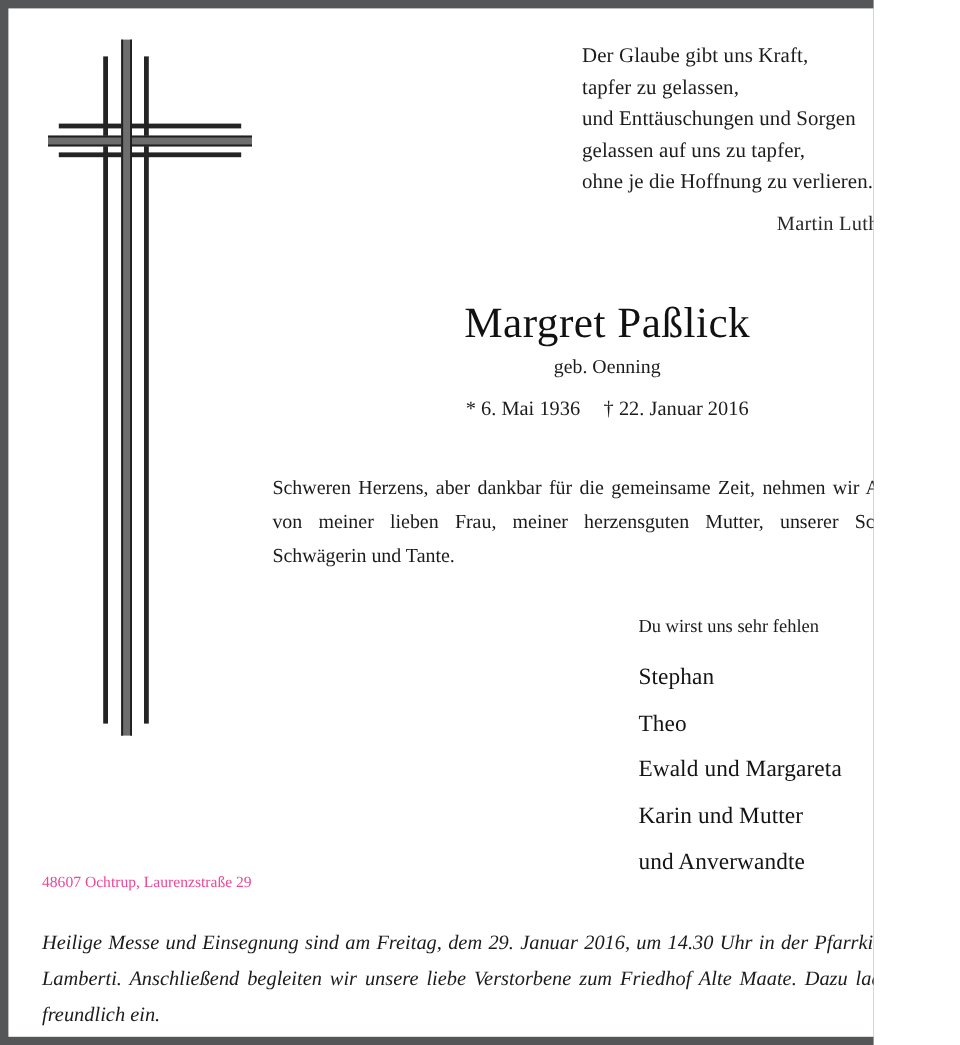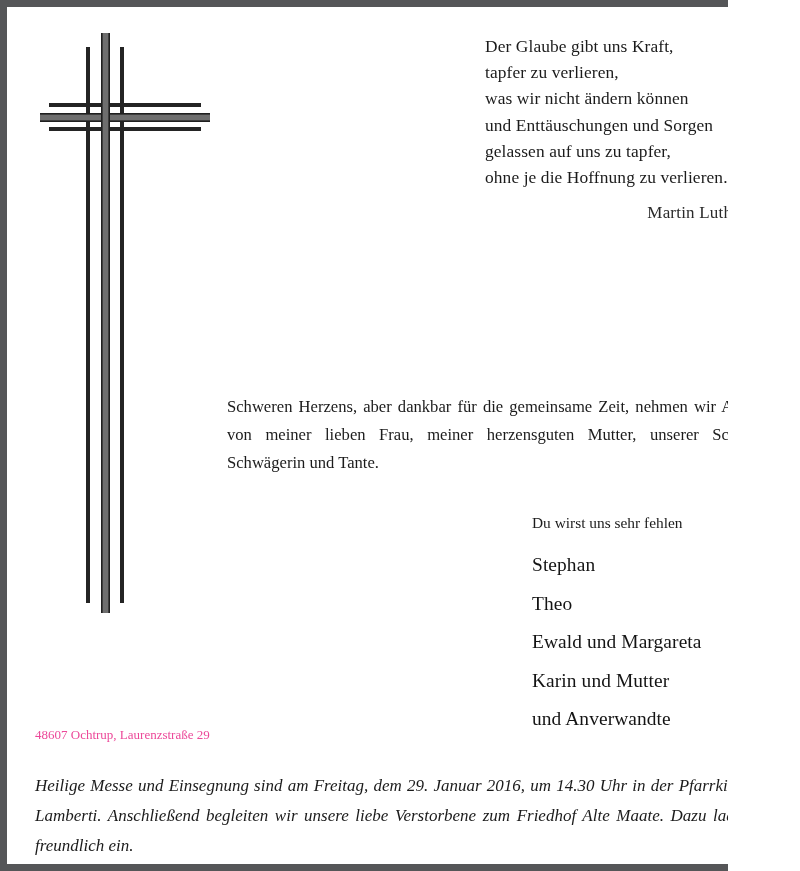--- a/index.html
+++ b/index.html
@@ -179,28 +179,36 @@
         <rect x="15" y="103.4" width="170" height="1.6" fill="#1f1f1f"></rect>
 
         <rect x="76" y="16" width="9" height="580" fill="#6e6e6e"></rect>
         <rect x="76" y="16" width="1.6" height="580" fill="#1f1f1f"></rect>
         <rect x="83.4" y="16" width="1.6" height="580" fill="#1f1f1f"></rect>
       </svg>
     </div>
 
     <div class="quote-block">
       <div class="quote-line">Der Glaube gibt uns Kraft,</div>
-      <div class="quote-line">tapfer zu verlieren,</div>
-      <div class="quote-line">was wir nicht ändern können</div>
+      <div class="quote-line">tapfer zu gelassen,</div>
       <div class="quote-line">und Enttäuschungen und Sorgen</div>
       <div class="quote-line">gelassen auf uns zu tapfer,</div>
       <div class="quote-line">ohne je die Hoffnung zu verlieren.</div>
       <div class="quote-attrib">Martin Luther King</div>
     </div>
 
+    <div class="name-block">
+      <div class="deceased-name">Margret Paßlick</div>
+      <div class="maiden-name">geb. Oenning</div>
+      <div class="life-dates">
+        <span>* 6. Mai 1936</span>
+        <span class="date-sep"></span>
+        <span>† 22. Januar 2016</span>
+      </div>
+    </div>
 
     <div class="message-block">
       <p>Schweren Herzens, aber dankbar für die gemeinsame Zeit, nehmen wir Abschied von meiner lieben Frau, meiner herzensguten Mutter, unserer Schwester, Schwägerin und Tante.</p>
     </div>
 
     <div class="survivors-block">
       <div class="survivors-intro">Du wirst uns sehr fehlen</div>
       <div class="survivor-name">Stephan</div>
       <div class="survivor-name">Theo</div>
       <div class="survivor-name">Ewald und Margareta</div>

